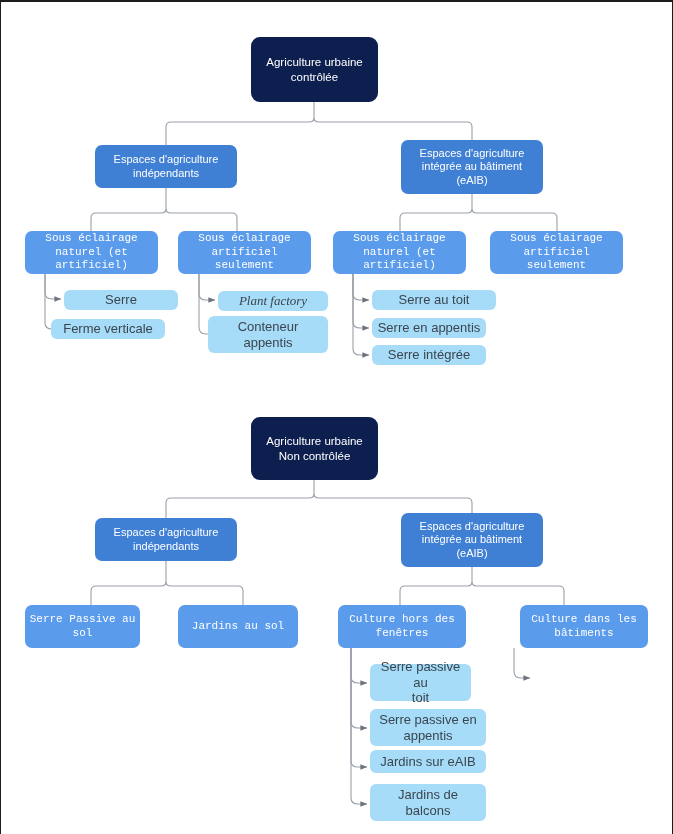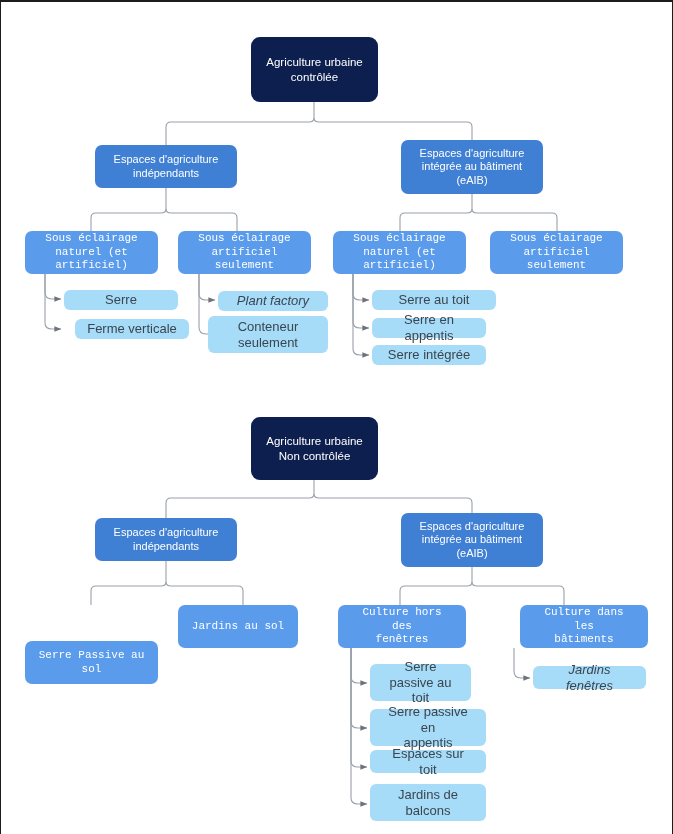--- a/index.html
+++ b/index.html
@@ -22,21 +22,21 @@
   .node{
     position:absolute;
     box-sizing:border-box;
     display:flex;
     align-items:center;
     justify-content:center;
     text-align:center;
     border-radius:7px;
     line-height:1.22;
     white-space:pre-line;
-    padding:2px 12px;
+    padding:2px 4px;
   }
   .root{
     background:#0d1f4f;
     color:#ffffff;
     font-size:11.5px;
     border-radius:9px;
   }
   .l2{
     background:#3f7fd4;
     color:#ffffff;
@@ -47,21 +47,21 @@
     color:#ffffff;
     font-size:11px;
     font-family:Liberation Mono, monospace;
   }
   .leaf{
     background:#a6dcf7;
     color:#3a4550;
     font-size:13px;
     border-radius:6px;
   }
-  .ital{font-style:italic;}
+  .ital{font-style:italic;font-family:Liberation Serif, serif;}
 </style>
 </head>
 <body>
 
 <div id="page">
 
   <svg id="edges" viewBox="0 0 673 834">
     <defs>
       <marker id="arr" markerWidth="7" markerHeight="7" refX="6" refY="3" orient="auto" markerUnits="strokeWidth">
         <path d="M0,0.4 L6.2,3 L0,5.6 z" fill="#6d737c"></path>
@@ -129,59 +129,58 @@
 artificiel seulement</div>
 
   <div class="node l3" style="left:332px;top:229px;width:133px;height:43px;">Sous éclairage
 naturel (et artificiel)</div>
 
   <div class="node l3" style="left:489px;top:229px;width:133px;height:43px;">Sous éclairage
 artificiel seulement</div>
 
   <div class="node leaf" style="left:63px;top:288px;width:114px;height:20px;">Serre</div>
 
-  <div class="node leaf" style="left:74px;top:317px;width:114px;height:20px;">Ferme verticale</div>
+  <div class="node leaf" style="left:50px;top:317px;width:114px;height:20px;">Ferme verticale</div>
 
   <div class="node leaf ital" style="left:217px;top:289px;width:110px;height:20px;">Plant factory</div>
 
   <div class="node leaf" style="left:207px;top:314px;width:120px;height:37px;">Conteneur
-seulement</div>
+appentis</div>
 
   <div class="node leaf" style="left:371px;top:288px;width:124px;height:20px;">Serre au toit</div>
 
   <div class="node leaf" style="left:371px;top:316px;width:114px;height:20px;">Serre en appentis</div>
 
   <div class="node leaf" style="left:371px;top:343px;width:114px;height:20px;">Serre intégrée</div>
 
   <div class="node root" style="left:250px;top:415px;width:127px;height:63px;">Agriculture urbaine
 Non contrôlée</div>
 
   <div class="node l2" style="left:94px;top:516px;width:142px;height:43px;">Espaces d'agriculture
 indépendants</div>
 
   <div class="node l2" style="left:400px;top:511px;width:142px;height:54px;">Espaces d'agriculture
 intégrée au bâtiment
 (eAIB)</div>
 
-  <div class="node l3" style="left:24px;top:603px;width:133px;height:43px;margin-top:36px;">Serre Passive au sol</div>
+  <div class="node l3" style="left:24px;top:603px;width:115px;height:43px;">Serre Passive au sol</div>
 
   <div class="node l3" style="left:177px;top:603px;width:120px;height:43px;">Jardins au sol</div>
 
   <div class="node l3" style="left:337px;top:603px;width:128px;height:43px;">Culture hors des
 fenêtres</div>
 
   <div class="node l3" style="left:519px;top:603px;width:128px;height:43px;">Culture dans les
 bâtiments</div>
 
   <div class="node leaf" style="left:369px;top:662px;width:101px;height:37px;">Serre passive au
 toit</div>
 
   <div class="node leaf" style="left:369px;top:707px;width:116px;height:37px;">Serre passive en
 appentis</div>
 
-  <div class="node leaf" style="left:369px;top:748px;width:116px;height:23px;">Espaces sur toit</div>
+  <div class="node leaf" style="left:369px;top:748px;width:116px;height:23px;">Jardins sur eAIB</div>
 
   <div class="node leaf" style="left:369px;top:782px;width:116px;height:37px;">Jardins de
 balcons</div>
 
-  <div class="node leaf ital" style="left:532px;top:664px;width:113px;height:23px;">Jardins fenêtres</div>
 
 </div>
 
 </body></html>

